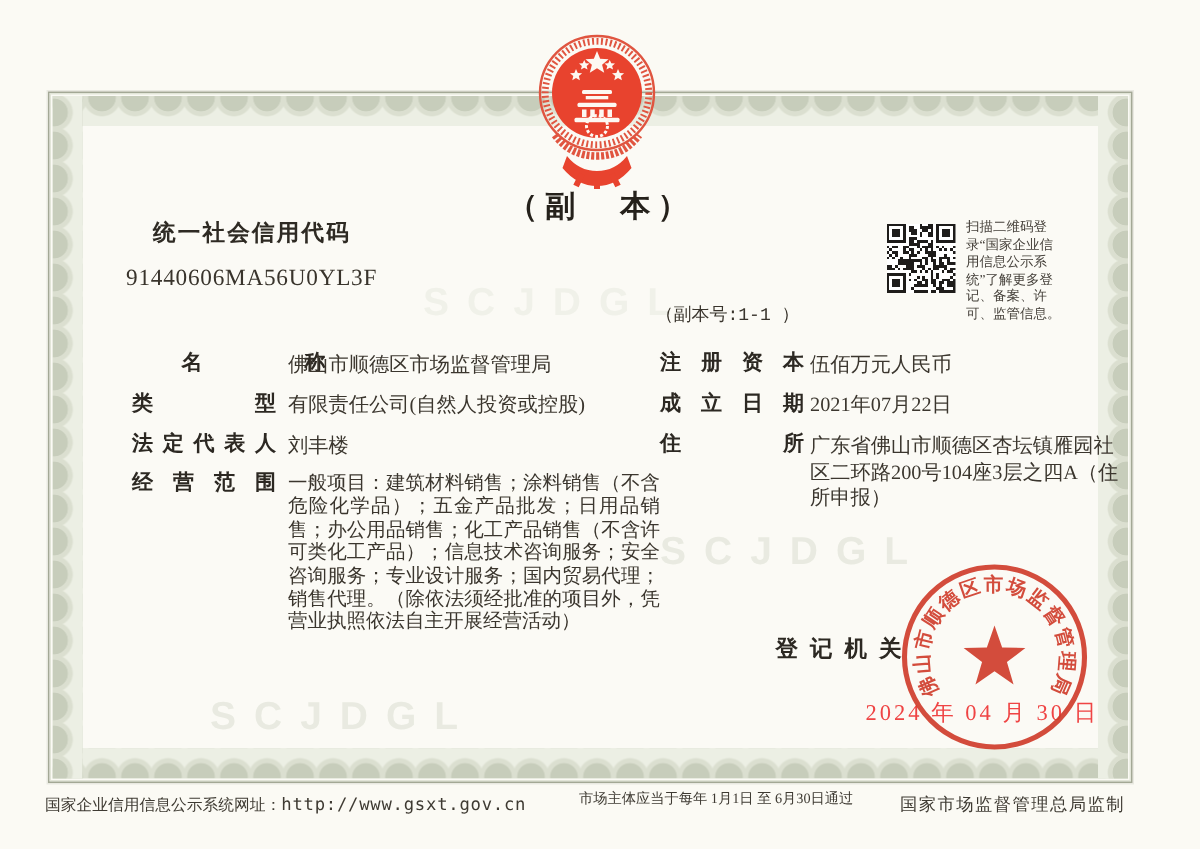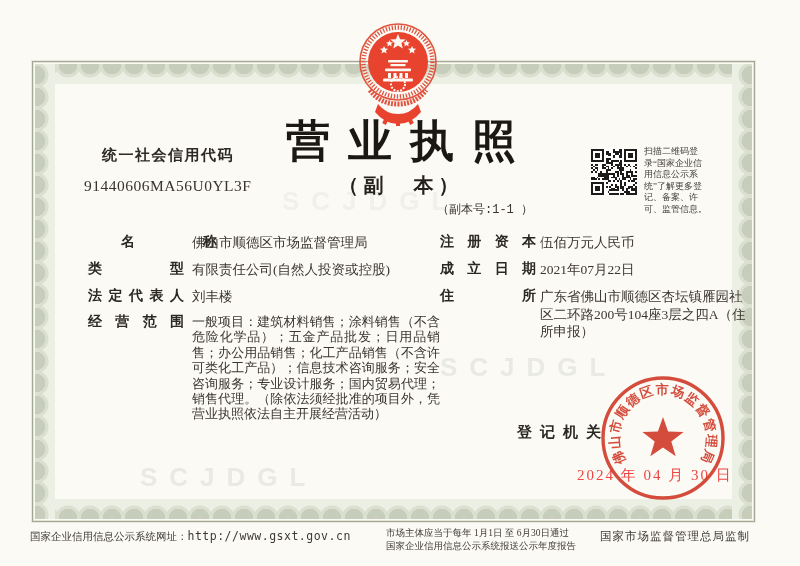--- a/index.html
+++ b/index.html
@@ -97,21 +97,20 @@
     <path d="M12 70 q10 14 28 14 q18 0 28 -14" fill="none" stroke="#e05540" stroke-width="5" stroke-dasharray="2 1.2"></path>
     <path d="M20 84 q8 10 20 10 q12 0 20 -10 l3 8 q-10 12 -23 12 q-13 0 -23 -12 z" fill="#e8432e"></path>
     <path d="M30 96 l-4 8 M40 98 l0 8 M50 96 l4 8" stroke="#e8432e" stroke-width="4" fill="none"></path>
   </svg>
 </div>
 
 <div class="abs credit-label">统一社会信用代码</div>
 <div class="abs credit-code">91440606MA56U0YL3F</div>
 
 <div class="abs title-wrap">
-  <div class="doc-title">营业执照</div>
   <div class="doc-subtitle">（副　本）</div>
 </div>
 <div class="abs copy-no">（副本号:1-1 ）</div>
 
 <div class="abs qr">
   <svg id="qr-svg" width="46" height="48" viewBox="0 0 25 25" shape-rendering="crispEdges">
       <rect x="0" y="0" width="25" height="25" fill="#ffffff"></rect>
       <rect x="0" y="0" width="7" height="7" fill="#1e1c1a"></rect>
       <rect x="1" y="1" width="5" height="5" fill="#fff"></rect>
       <rect x="2" y="2" width="3" height="3" fill="#1e1c1a"></rect>
@@ -385,15 +384,14 @@
     </text>
     <path fill="#cf3a28" d="M65 44 l5.1 14.6 15.5.4 -12.3 9.4 4.4 14.9 -12.7-8.8 -12.7 8.8 4.4-14.9 -12.3-9.4 15.5-.4 z"></path>
   </svg>
 </div>
 
 <div class="abs footer-left">
   <span>国家企业信用信息公示系统网址：</span><span class="url">http://www.gsxt.gov.cn</span>
 </div>
 <div class="abs footer-mid">
   <div>市场主体应当于每年 1月1日 至 6月30日通过</div>
-  <div>国家企业信用信息公示系统报送公示年度报告</div>
 </div>
 <div class="abs footer-right">国家市场监督管理总局监制</div>
 
 </body></html>

